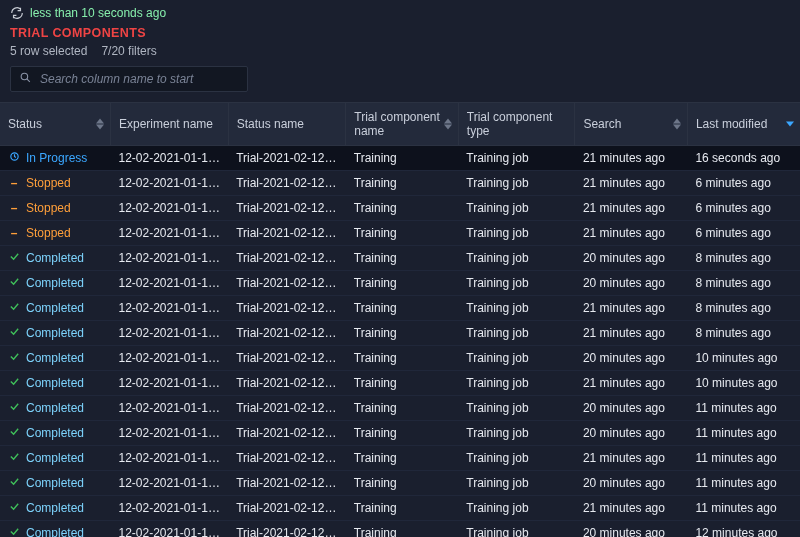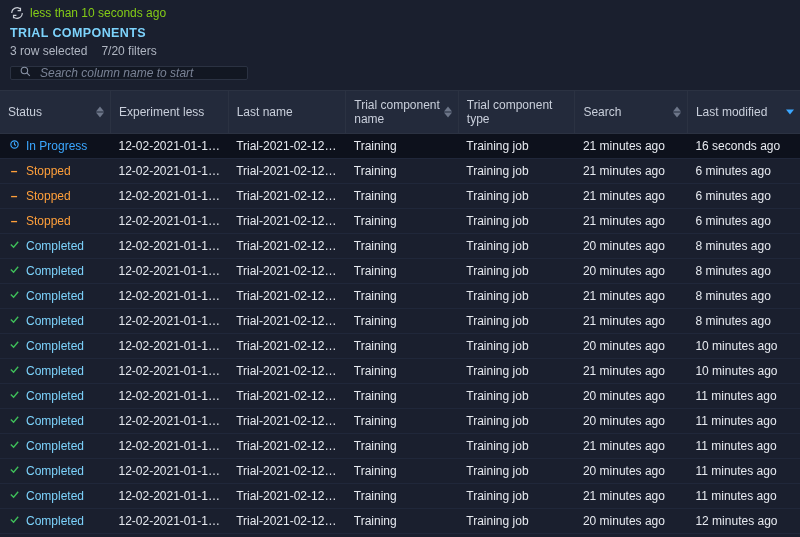--- a/index.html
+++ b/index.html
@@ -7,40 +7,40 @@
     background: #1a1f2e;
     color: #d1d5db;
     font-family: -apple-system, "Segoe UI", Arial, sans-serif;
     font-size: 12px;
     width: 800px;
     overflow: hidden;
   }
   .topbar {
     display: flex; align-items: center; gap: 6px;
     padding: 6px 10px 4px;
-    color: #84cc16;
+    color: #86efac;
   }
   .refresh-icon { display:inline-flex; cursor:pointer; }
   .refresh-icon svg { width:14px; height:14px; stroke:#c8ccd4; fill:none; stroke-width:2; }
   .section-title {
     padding: 2px 10px 2px;
     font-weight: 700;
     letter-spacing: 0.4px;
-    color: #7dd3fc;
+    color: #ef4444;
     font-size: 12.5px;
   }
   .subheader {
     padding: 2px 10px 8px;
     color: #b0b6c2;
     display:flex; gap: 14px;
   }
   .search-wrap { padding: 0 10px 10px; }
   .search {
     display:flex; align-items:center; gap:8px;
-    width: 238px; height: 14px;
+    width: 238px; height: 26px;
     background: #121722;
     border: 1px solid #2b3242;
     border-radius: 2px;
     padding: 0 8px;
   }
   .search svg { width:13px; height:13px; stroke:#8a93a6; fill:none; stroke-width:2; }
   .search input {
     flex:1; background:transparent; border:none; outline:none;
     color:#d1d5db; font-style: italic; font-size:12px;
   }
@@ -100,21 +100,21 @@
     <svg viewBox="0 0 24 24">
         <path d="M3 12a9 9 0 0 1 15.5-6.3M21 12a9 9 0 0 1-15.5 6.3M18 3v5h-5M6 21v-5h5"></path>
       </svg>
   </span>
   <span>less than 10 seconds ago</span>
 </div>
 
 <div class="section-title">TRIAL COMPONENTS</div>
 
 <div class="subheader">
-  <span>3 row selected</span>
+  <span>5 row selected</span>
   <span>7/20 filters</span>
 </div>
 
 <div class="search-wrap">
   <div class="search">
     <span>
       <svg viewBox="0 0 24 24">
           <circle cx="10" cy="10" r="6"></circle>
           <line x1="20" y1="20" x2="14.5" y2="14.5"></line>
         </svg>
@@ -140,24 +140,24 @@
         <span class="sort">
             <svg viewBox="0 0 10 6">
               <polygon class="up" points="5,0 10,6 0,6"></polygon>
             </svg>
             <svg viewBox="0 0 10 6">
               <polygon class="down" points="0,0 10,0 5,6"></polygon>
             </svg>
           </span>
       </th>
       <th>
-        <span>Experiment less</span>
-      </th>
-      <th>
-        <span>Last name</span>
+        <span>Experiment name</span>
+      </th>
+      <th>
+        <span>Status name</span>
       </th>
       <th>
         <span>Trial component name</span>
         <span class="sort">
             <svg viewBox="0 0 10 6">
               <polygon class="up" points="5,0 10,6 0,6"></polygon>
             </svg>
             <svg viewBox="0 0 10 6">
               <polygon class="down" points="0,0 10,0 5,6"></polygon>
             </svg>

